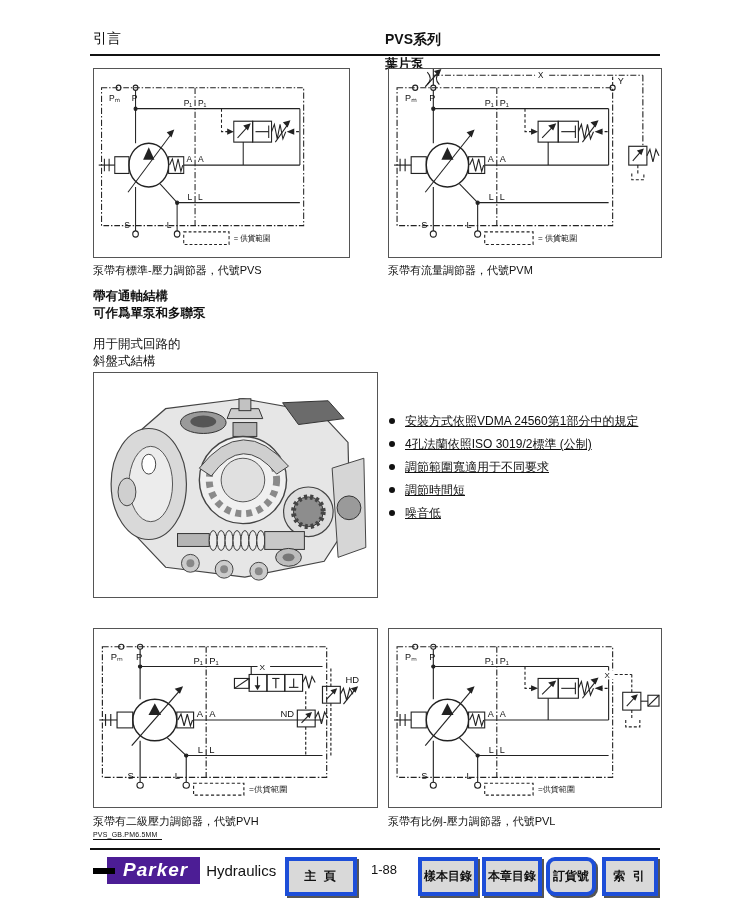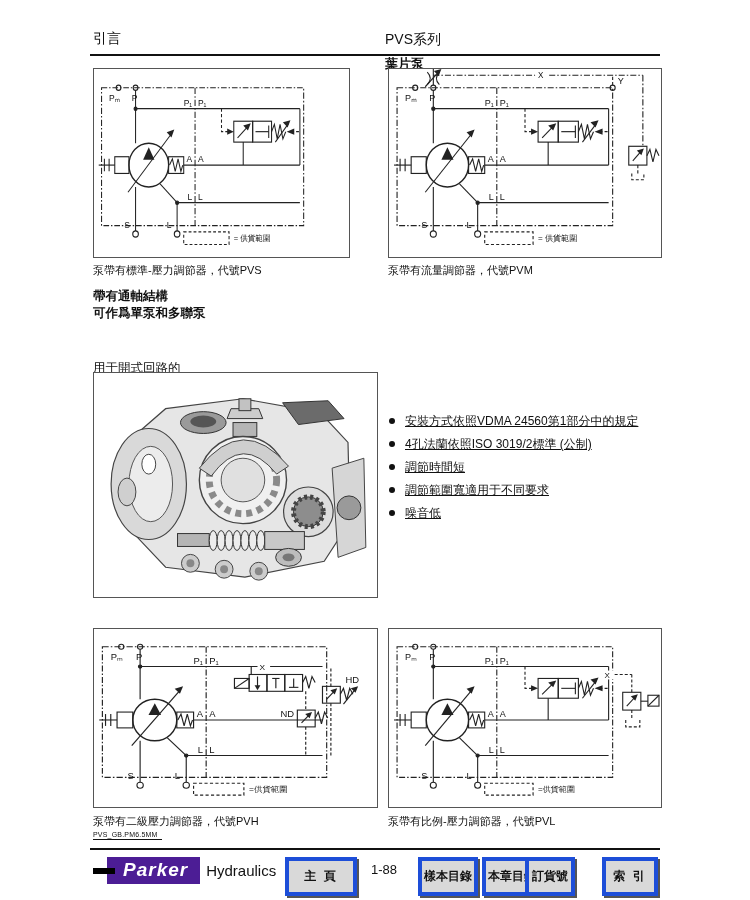--- a/index.html
+++ b/index.html
@@ -5,37 +5,37 @@
   * { margin:0; padding:0; box-sizing:border-box; }
   html,body { background:#fff; }
   #page {
     position:relative; width:750px; height:900px; background:#ffffff;
     font-family:"Liberation Sans", sans-serif; color:#111; overflow:hidden;
   }
   .abs { position:absolute; }
   
   .sec-title   { left:93px;  top:30px;  font-size:14px; font-weight:normal; }
   .prod-name   { left:385px; top:13px;  font-size:13px; font-weight:bold;margin-top:42px; }
-  .series-name { left:385px; top:31px;  font-size:14px; font-weight:normal; }
+  .series-name { left:385px; top:31px;  font-size:14px; font-weight:bold; }
   .header-rule { left:90px;  top:54px;  width:570px; height:2px; background:#111; }
   
   .diagram-box { border:1px solid #555; background:#fff; }
   #box-pvs { left:93px;  top:68px;  width:257px; height:190px; }
   #box-pvm { left:388px; top:68px;  width:274px; height:190px; }
   #box-pvh { left:93px;  top:628px; width:285px; height:180px; }
   #box-pvl { left:388px; top:628px; width:274px; height:180px; }
   .diagram-box svg { width:100%; height:100%; display:block; }
   .caption { font-size:11px; color:#111; }
   #cap-pvs { left:93px;  top:263px; }
   #cap-pvm { left:388px; top:263px; }
   #cap-pvh { left:93px;  top:814px; }
   #cap-pvl { left:388px; top:814px; }
   
   .intro-bold { left:93px; font-size:12.5px; font-weight:bold; }
-  .intro-reg  { left:93px; font-size:12.5px;margin-top:24px; }
+  .intro-reg  { left:93px; font-size:12.5px; }
   
   #pump-photo-box { left:93px; top:372px; width:285px; height:226px; border:1px solid #555; background:#fff; }
   #pump-photo-box svg { width:100%; height:100%; display:block; }
   
   #features { left:387px; top:414px; width:272px; list-style:none;text-decoration:underline; }
   #features li { position:relative; padding-left:18px; font-size:12px; line-height:14px; margin-bottom:9px; }
   #features li .dot { position:absolute; left:2px; top:4px; width:6px; height:6px; border-radius:50%; background:#111; }
   
   #doc-code { left:93px; top:831px; font-size:7px; letter-spacing:.2px; border-bottom:1px solid #111; padding:0 4px 1px 0; }
   .footer-rule { left:90px; top:848px; width:570px; height:2px; background:#111; }
@@ -46,21 +46,21 @@
   .brand-division { font-size:15px; color:#111; margin-left:6px; }
   .btn3d {
     position:absolute; top:857px; height:39px; background:#d9d9d9; border:4px solid #1d4ed8;
     box-shadow:2px 2px 0 #555; display:flex; align-items:center; justify-content:center;
     font-size:12px; font-weight:bold; letter-spacing:2px; cursor:pointer; color:#111;
   }
   #btn-home { left:285px; width:72px; }
   #page-num { left:363px; top:862px; width:42px; text-align:center; font-size:13px; }
   #btn-nav0 { left:418px; width:60px; letter-spacing:0; }
   #btn-nav1 { left:482px; width:60px; letter-spacing:0; }
-  #btn-nav2 { left:525px; width:50px; letter-spacing:0; }
+  #btn-nav2 { left:546px; width:50px; letter-spacing:0;border-radius:9px; }
   #btn-nav3 { left:602px; width:56px; }
   
   svg .ln  { fill:none; stroke:#222; stroke-width:1.1; }
   svg text { font-family:"Liberation Sans", sans-serif; fill:#111; stroke:none; }
   .plbl { font-size:9px; }
   .slbl { font-size:8px; }
 </style>
 </head>
 <body>
 
@@ -217,22 +217,22 @@
       <circle cx="166" cy="200" r="9" fill="#cccccc" stroke="#444"></circle>
         <circle cx="166" cy="200" r="4" fill="#888"></circle>
       <ellipse cx="196" cy="186" rx="13" ry="9" fill="#bdbdbd" stroke="#333"></ellipse>
       <ellipse cx="196" cy="186" rx="6" ry="4" fill="#777"></ellipse>
     </svg>
   </div>
 
   <ul class="abs" id="features">
     <li><span class="dot"></span><span>安裝方式依照VDMA 24560第1部分中的規定</span></li>
     <li><span class="dot"></span><span>4孔法蘭依照ISO 3019/2標準 (公制)</span></li>
+    <li><span class="dot"></span><span>調節範圍寬適用于不同要求</span></li>
     <li><span class="dot"></span><span>調節時間短</span></li>
-    <li><span class="dot"></span><span>調節範圍寬適用于不同要求</span></li>
     <li><span class="dot"></span><span>噪音低</span></li>
   </ul>
 
   <div class="abs diagram-box" id="box-pvh">
     <svg viewBox="0 0 270 180" preserveAspectRatio="none">
       <use href="#pump-core"></use>
       <g class="ln">
         <rect x="156" y="33" width="12" height="9" fill="#fff" stroke="none"></rect>
         <line x1="150" y1="38" x2="150" y2="46"></line>
         <rect x="148" y="46" width="17" height="17"></rect>

